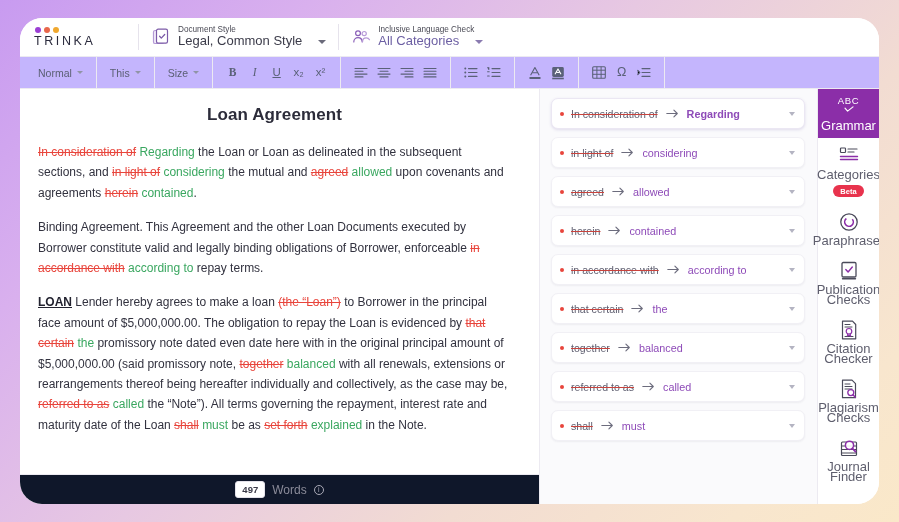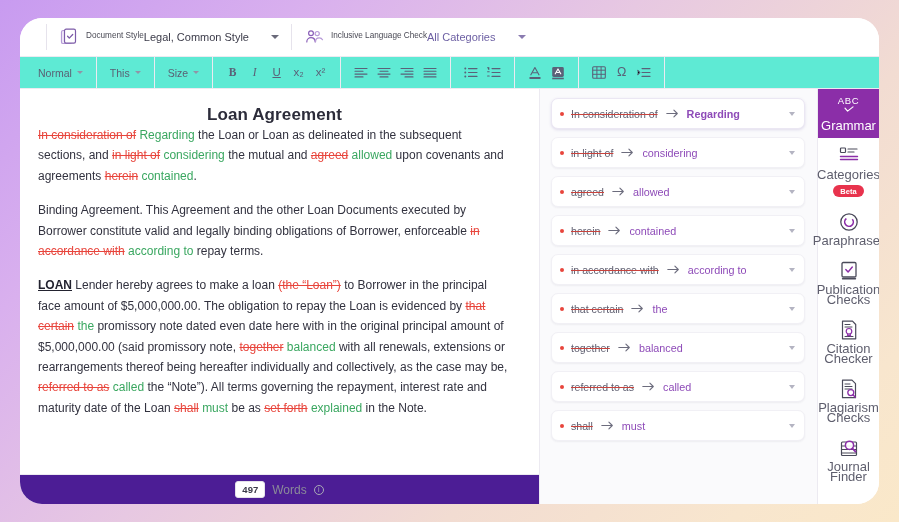--- a/index.html
+++ b/index.html
@@ -36,36 +36,36 @@
   .logo-dots { display: flex; gap: 3px; margin-left: 1px; margin-bottom: 2px; }
   .logo-dots i { width: 6px; height: 6px; border-radius: 50%; display: block; }
   .logo-word {
     font-size: 12.5px; letter-spacing: 2.6px; color: #2b2b3d;
     font-weight: 400; line-height: 13px;
   }
   .hdr-sep { width: 1px; height: 26px; background: #e6e3ec; margin: 0 12px; }
 
   .hdr-item { display: flex; align-items: center; gap: 7px; }
   .hdr-icon { width: 20px; height: 20px; flex: 0 0 20px; }
-  .hdr-texts { display: flex; flex-direction: row; line-height: 1.15; }
+  .hdr-texts { display: flex; flex-direction: column; line-height: 1.15; }
   .hdr-label { font-size: 8.2px; color: #4a4a55; }
-  .hdr-value { font-size: 11px; color: #3b3b49; display: flex; align-items: center; gap: 22px; }
+  .hdr-value { font-size: 13px; color: #3b3b49; display: flex; align-items: center; gap: 16px; }
   .hdr-value.link { color: #6c5fa3; }
   .chev {
     width: 0; height: 0; border-left: 4px solid transparent; border-right: 4px solid transparent;
     border-top: 4.5px solid #6a6a7a; display: inline-block; margin-top: 1px;
   }
 
   
   #toolbar {
     height: 33px; flex: 0 0 33px;
     border-top: 1px solid #eceaf1;
     border-bottom: 1px solid #eceaf1;
     display: flex; align-items: stretch;
-    background: #5eead4;
+    background: #c4b5fd;
   }
   .tb-group {
     display: flex; align-items: center; gap: 9px;
     padding: 0 13px;
     border-right: 1px solid #eceaf1;
   }
   .tb-group.first { padding-left: 18px; }
   .tb-dd {
     display: flex; align-items: center; gap: 5px;
     font-size: 10.5px; color: #5a5f73;
@@ -86,35 +86,35 @@
   #body-row { flex: 1 1 auto; display: flex; min-height: 0; }
 
   
   #editor-col { flex: 1 1 auto; display: flex; flex-direction: column; min-width: 0; background: #fff; }
   #editor {
     flex: 1 1 auto; padding: 16px 28px 6px 18px; overflow: hidden;
     border-right: 1px solid #eceaf1;
   }
   #doc-title {
     text-align: center; font-size: 17px; font-weight: 700; color: #2c2c3a;
-    letter-spacing: .1px;
+    margin-bottom: 17px; letter-spacing: .1px;
   }
   .para {
     font-size: 12px; line-height: 20.4px; color: #32323f;
     margin-bottom: 14px; text-align: left;
   }
   .del { color: #e8453c; text-decoration: line-through; }
   .ins { color: #3aa760; }
   .bold-u { font-weight: 700; text-decoration: underline; color: #232330; }
 
   #editor-footer {
     height: 30px; flex: 0 0 30px;
     border-top: 1px solid #eceaf1; border-right: 1px solid #eceaf1;
     display: flex; align-items: center; justify-content: center; gap: 7px;
-    background: #4c1d95;
+    background: #0f172a;
   }
   .wc-num {
     font-size: 9.5px; font-weight: 700; color: #3a3a48;
     border: 1px solid #e4e2ea; border-radius: 3px; padding: 2px 6px;
     background: #fff;
   }
   .wc-lbl { font-size: 12px; color: #8b8b99; }
   .wc-info {
     width: 10px; height: 10px; border-radius: 50%; border: 1px solid #a9a9b6;
     font-size: 7px; line-height: 8px; text-align: center; color: #a9a9b6;
@@ -178,20 +178,28 @@
     border-radius: 8px; padding: 1.5px 7px; margin-top: 2px;
   }
 </style>
 </head>
 <body>
 
 <div id="app-frame">
 
   <div id="header">
 
+    <div class="logo-block">
+      <div class="logo-dots">
+        <i style="background:#9b3fd4"></i>
+        <i style="background:#e8674a"></i>
+        <i style="background:#f0a82e"></i>
+      </div>
+      <div class="logo-word">TRINKA</div>
+    </div>
 
     <div class="hdr-sep"></div>
 
     <div class="hdr-item">
       <span class="hdr-icon">
         <svg width="20" height="20" viewBox="0 0 20 20" fill="none">
           <rect x="2.5" y="3.5" width="10" height="13" rx="1.6" stroke="#b49ad6" stroke-width="1.2" fill="#f4eefb"></rect>
           <rect x="5.5" y="2.2" width="11" height="14" rx="1.6" stroke="#7c5ba8" stroke-width="1.2" fill="#fff"></rect>
           <path d="M8.6 9.3l1.7 1.8 3.4-3.6" stroke="#7c5ba8" stroke-width="1.3" fill="none" stroke-linecap="round" stroke-linejoin="round"></path>
         </svg>

